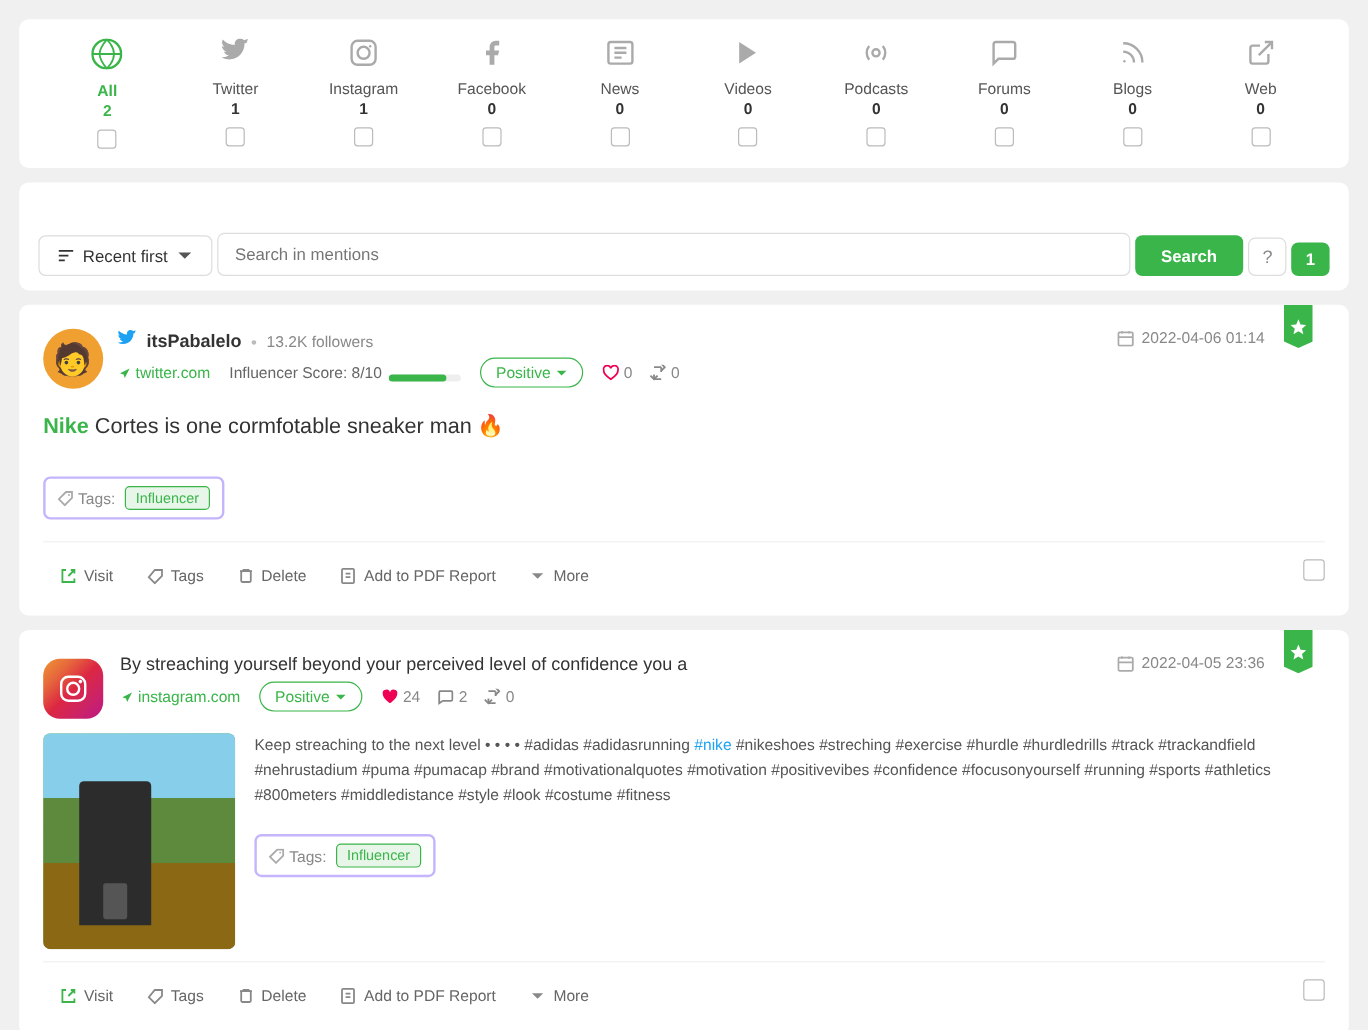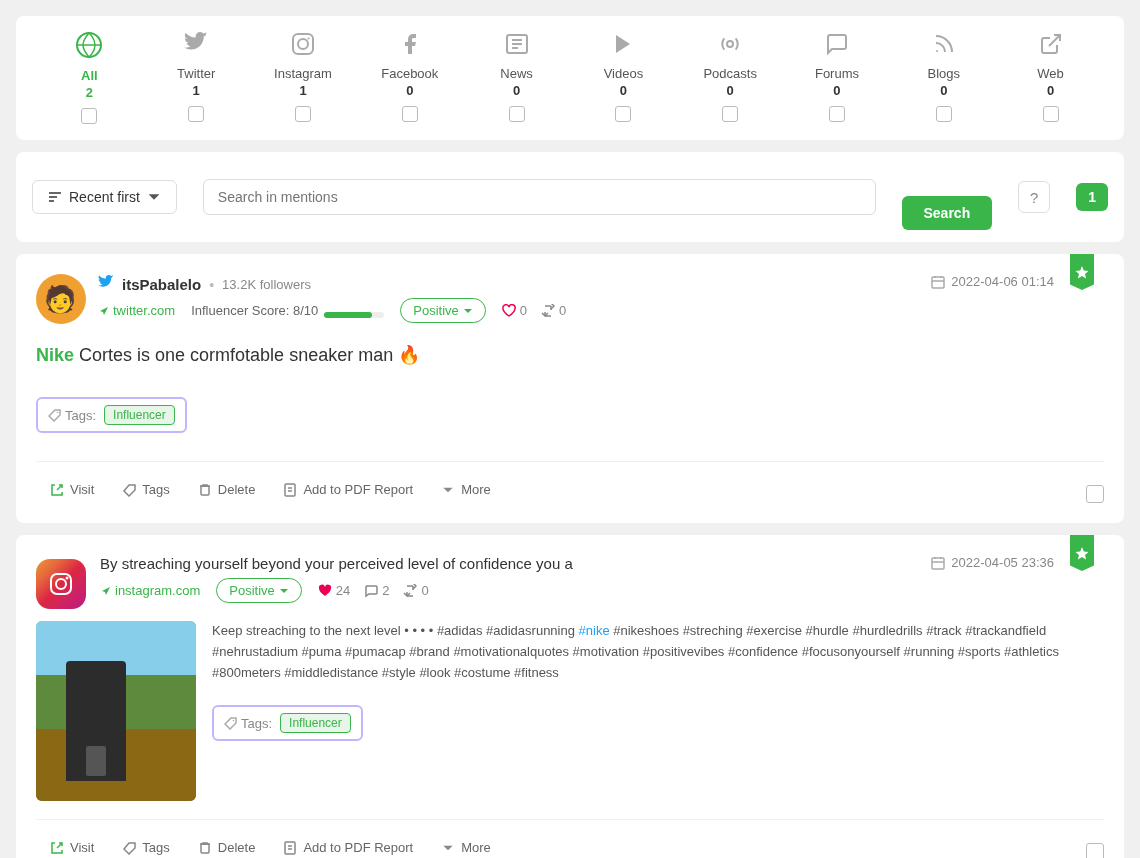--- a/index.html
+++ b/index.html
@@ -12,21 +12,21 @@
     .source-item { display: flex; flex-direction: column; align-items: center; flex: 1; cursor: pointer; }
     .source-icon { font-size: 22px; color: #aaa; margin-bottom: 4px; }
     .source-icon.active { color: #3ab54a; }
     .source-label { font-size: 13px; color: #555; }
     .source-count { font-size: 13px; font-weight: 600; color: #333; margin: 2px 0; }
     .source-checkbox { margin-top: 6px; width: 16px; height: 16px; border: 1.5px solid #bbb; border-radius: 3px; background: #fff; }
     .source-item.active .source-label { color: #3ab54a; font-weight: 600; }
     .source-item.active .source-count { color: #3ab54a; }
 
     
-    .filter-bar { background: #fff; border-radius: 8px; padding: 12px 16px; margin-bottom: 12px; display: flex; align-items: center; gap: 26px; }
+    .filter-bar { background: #fff; border-radius: 8px; padding: 12px 16px; margin-bottom: 12px; display: flex; align-items: flex-end; gap: 4px; }
     .sort-btn { display: flex; align-items: center; gap: 6px; border: 1.5px solid #ddd; border-radius: 6px; padding: 8px 14px; background: #fff; cursor: pointer; font-size: 14px; color: #333; white-space: nowrap; }
     .sort-btn svg { width: 16px; height: 16px; }
     .search-wrapper { flex: 1; position: relative; }
     .search-input { width: 100%; border: 1.5px solid #ddd; border-radius: 6px; padding: 9px 14px; font-size: 14px; color: #3b82f6; outline: none; }
     .search-btn { background: #3ab54a; color: #fff; border: none; border-radius: 6px; padding: 9px 22px; font-size: 14px; font-weight: 600; cursor: pointer; margin-top: 32px; }
     .help-btn { width: 32px; height: 32px; border: 1.5px solid #ddd; border-radius: 6px; background: #fff; cursor: pointer; font-size: 15px; color: #888; display: flex; align-items: center; justify-content: center; }
     .count-badge { background: #3ab54a; color: #fff; border-radius: 6px; padding: 6px 12px; font-size: 14px; font-weight: 700; }
 
     
     .mention-card { background: #fff; border-radius: 8px; padding: 20px; margin-bottom: 12px; position: relative; }
@@ -53,21 +53,21 @@
 
     .date-info { position: absolute; top: 20px; right: 70px; font-size: 13px; color: #888; display: flex; align-items: center; gap: 6px; }
 
     .mention-text { margin: 18px 0; font-size: 18px; line-height: 1.5; }
     .mention-text .brand { color: #3ab54a; font-weight: 700; }
 
     .tags-row { display: flex; align-items: center; gap: 8px; margin: 10px 0; border: 2px solid #c4b5fd; border-radius: 6px; padding: 6px 10px; display: inline-flex; }
     .tags-label { font-size: 13px; color: #888; display: flex; align-items: center; gap: 4px; }
     .tag-badge { background: #e8f5e9; color: #3ab54a; border: 1px solid #3ab54a; border-radius: 4px; padding: 2px 8px; font-size: 12px; }
 
-    .card-actions { display: flex; align-items: flex-end; gap: 0; margin-top: 18px; padding-top: 14px; border-top: 1px solid #f0f0f0; }
+    .card-actions { display: flex; align-items: flex-start; gap: 0; margin-top: 0; padding-top: 14px; border-top: 1px solid #f0f0f0; }
     .action-btn { display: flex; align-items: center; gap: 6px; padding: 6px 14px; font-size: 13px; color: #666; background: none; border: none; cursor: pointer; }
     .action-btn svg { width: 14px; height: 14px; }
     .action-select-box { margin-left: auto; width: 18px; height: 18px; border: 1.5px solid #bbb; border-radius: 3px; background: #fff; }
 
     
     .instagram-content { display: flex; gap: 16px; margin: 10px 0; }
     .instagram-image { width: 160px; height: 180px; background: #ccc; border-radius: 6px; flex-shrink: 0; overflow: hidden; }
     .instagram-image-inner { width: 100%; height: 100%; background: linear-gradient(135deg, #8bc34a 0%, #4caf50 40%, #795548 100%); display: flex; align-items: flex-end; justify-content: center; }
     .insta-text-content { flex: 1; }
     .insta-description { font-size: 13px; color: #555; line-height: 1.6; }

